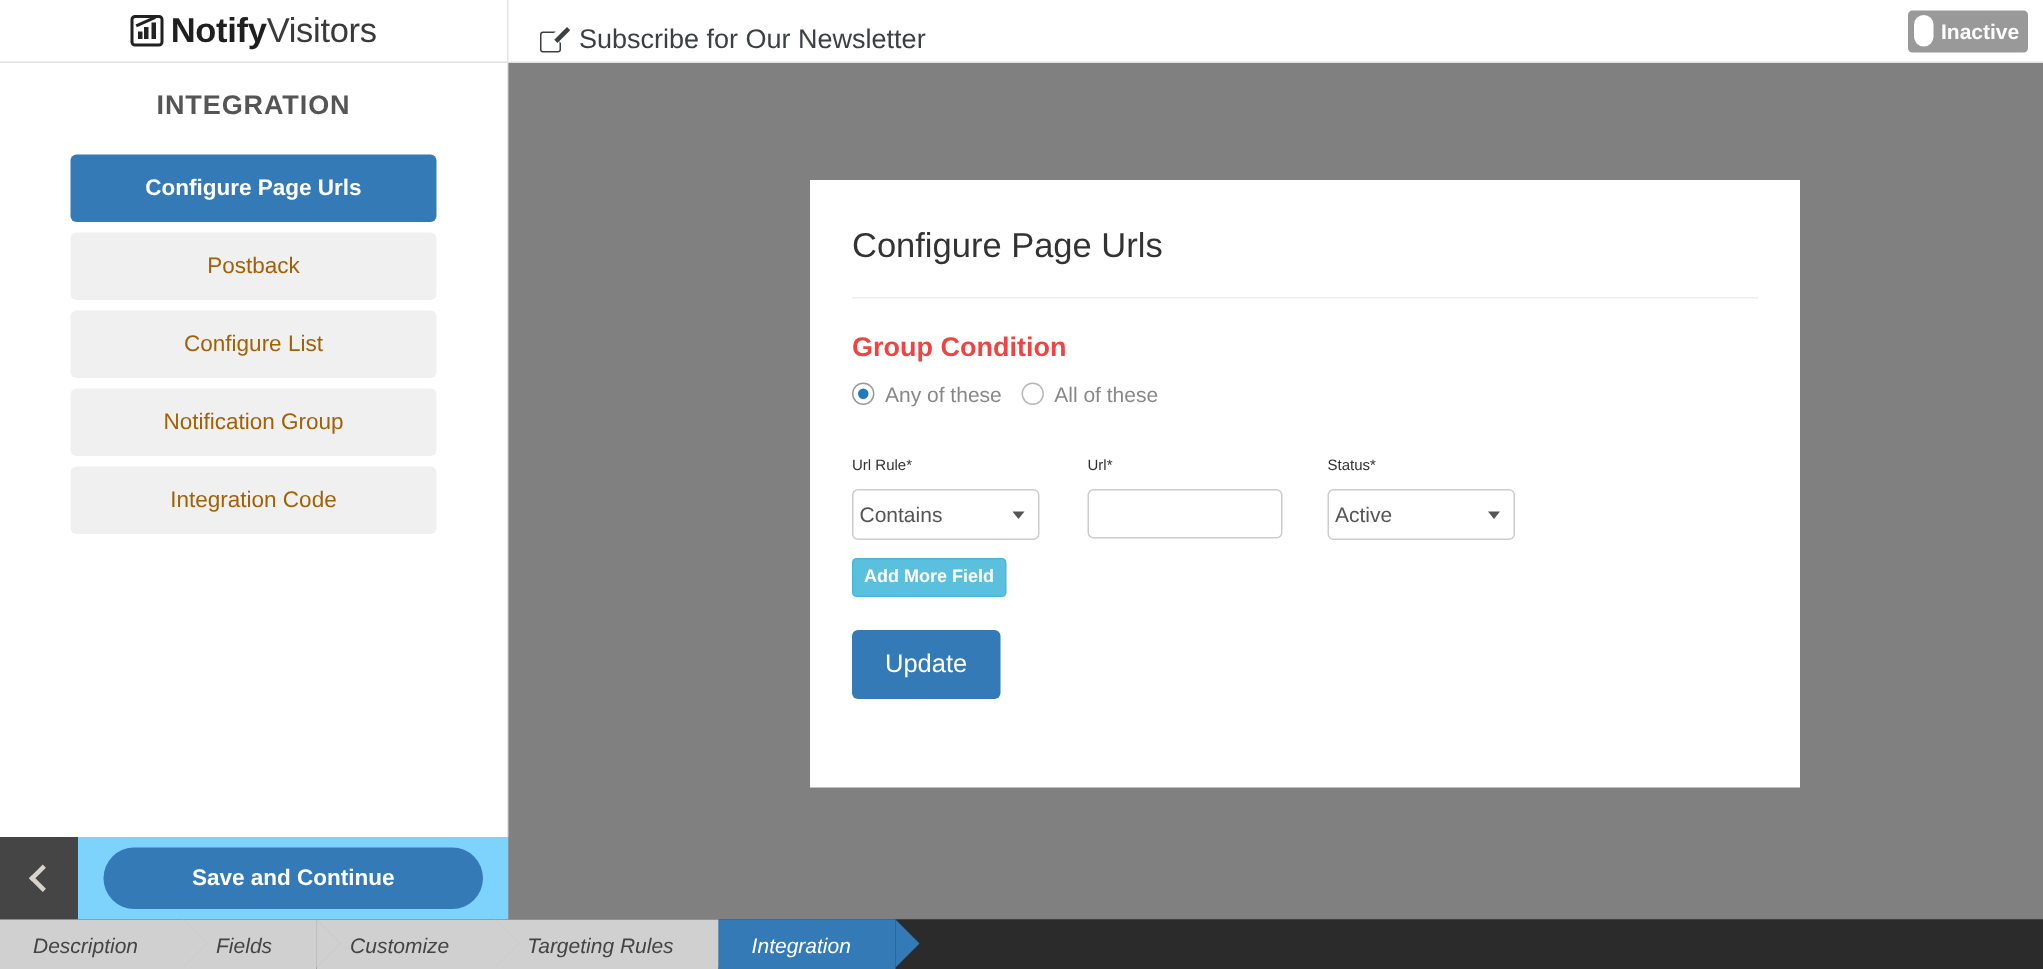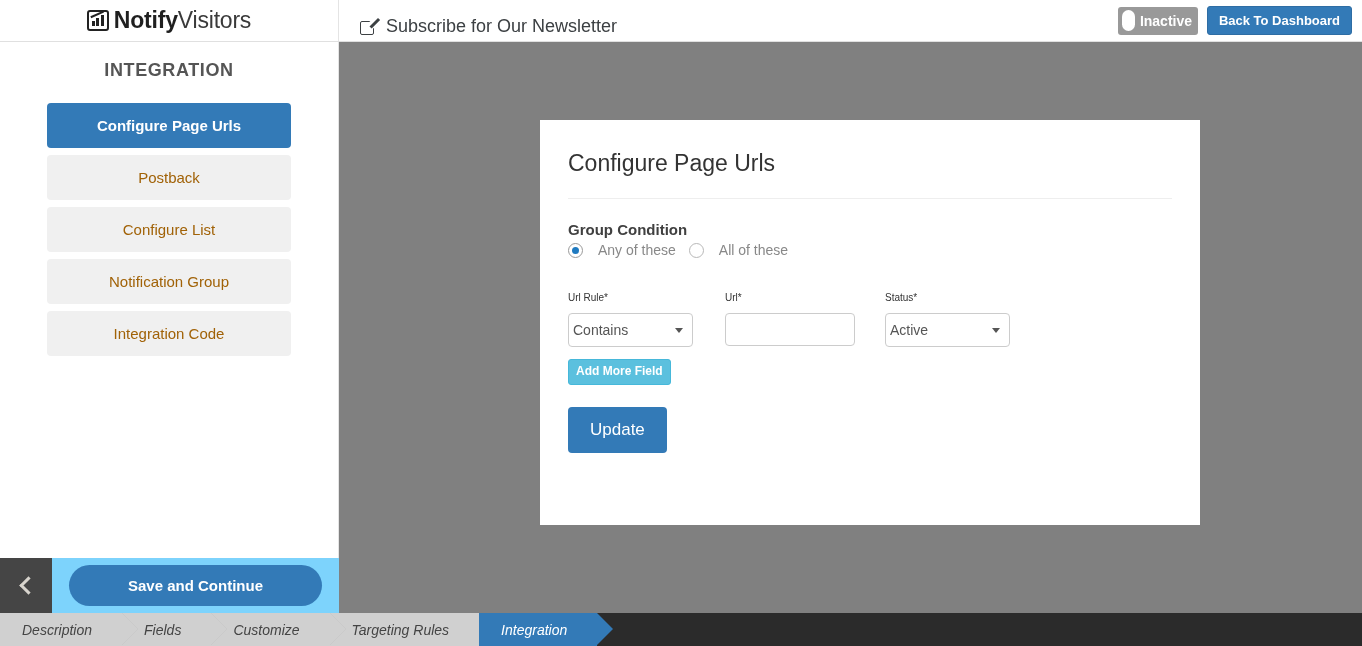--- a/index.html
+++ b/index.html
@@ -131,24 +131,24 @@
     position: absolute; left: 201px; top: 78px; width: 660px; height: 405px;
     background: #ffffff;
   }
   .card-title {
     font-size: 23px; color: #333; padding: 30px 28px 0 28px; font-weight: normal;
   }
   .card-divider { height: 1px; background: #eeeeee; margin: 21px 28px 0 28px; }
   .card-body { padding: 22px 28px 0 28px; }
 
   .field-label {
-    font-size: 15px; font-weight: bold; color: #404040; margin-bottom: 4px;
+    font-size: 18px; font-weight: bold; color: #ef4444; margin-bottom: 13px;
   }
   .radio-row { display: flex; align-items: center; gap: 13px; }
-  .radio-opt { display: flex; align-items: center; gap: 15px; cursor: pointer; }
+  .radio-opt { display: flex; align-items: flex-start; gap: 7px; cursor: pointer; }
   .radio {
     width: 15px; height: 15px; border-radius: 50%; border: 1px solid #b8b8b8;
     background: #fff; display: inline-block; position: relative; flex: none;
   }
   .radio.checked { border-color: #9a9a9a; }
   .radio.checked::after {
     content: ""; position: absolute; left: 3px; top: 3px; width: 7px; height: 7px;
     border-radius: 50%; background: #1f7ac0;
   }
   .radio-text { font-size: 14px; color: #888; }
@@ -241,21 +241,20 @@
           <span class="pen"></span>
       </span>
       <span>Subscribe for Our Newsletter</span>
     </div>
 
     <div class="topbar-right">
       <div class="toggle">
         <span class="knob"></span>
         <span class="tlabel">Inactive</span>
       </div>
-      <button class="btn-dash">Back To Dashboard</button>
     </div>
   </div>
 
   <div class="sidebar">
     <div class="sidebar-title">INTEGRATION</div>
     <div class="nav">
       <div class="nav-item active">Configure Page Urls</div>
       <div class="nav-item">Postback</div>
       <div class="nav-item">Configure List</div>
       <div class="nav-item">Notification Group</div>

